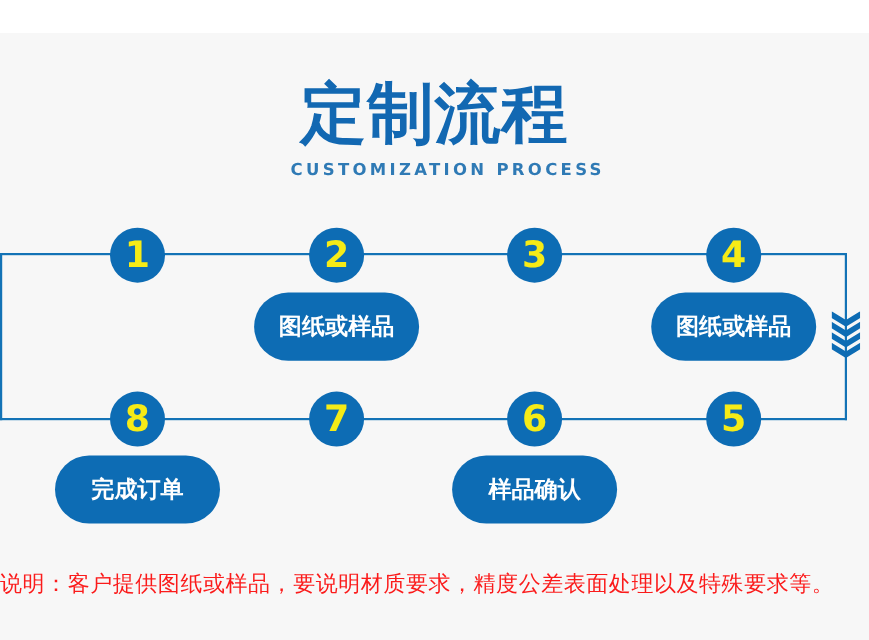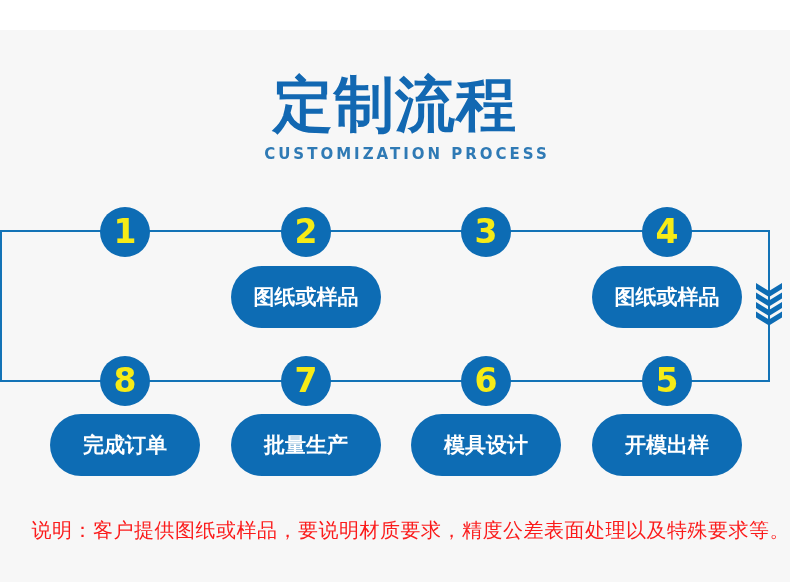--- a/index.html
+++ b/index.html
@@ -58,21 +58,21 @@
   .r2 .oval{top:58px;align-items:center;}
   .oval{
     position:absolute;left:0;width:150px;height:62px;border-radius:31px;
     background:var(--shape-blue);display:flex;align-items:center;justify-content:center;
   }
   .oval span{
     color:var(--label-white);font-size:21px;font-weight:bold;line-height:26px;
     text-align:center;white-space:pre-line;
   }
   .note{
-    position:absolute;left:0;top:517px;width:790px;text-align:right;
+    position:absolute;left:0;top:517px;width:790px;text-align:left;
     font-size:20px;color:var(--note-red);letter-spacing:0.5px;
   }
 </style>
 </head>
 <body>
 
 <div class="page">
 
   <div class="top-band"></div>
 
@@ -127,38 +127,32 @@
     </div>
     <div class="oval">
       <span>完成订单</span>
     </div>
   </div>
 
   <div class="step r2 c2">
     <div class="num-circle">
       <span>7</span>
     </div>
-    <div class="oval">
-      <span>批量生产</span>
-    </div>
   </div>
 
   <div class="step r2 c3">
     <div class="num-circle">
       <span>6</span>
     </div>
     <div class="oval">
-      <span>模具设计</span>
+      <span>样品确认</span>
     </div>
   </div>
 
   <div class="step r2 c4">
     <div class="num-circle">
       <span>5</span>
-    </div>
-    <div class="oval">
-      <span>开模出样</span>
     </div>
   </div>
 
   <div class="note">说明：客户提供图纸或样品，要说明材质要求，精度公差表面处理以及特殊要求等。</div>
 
 </div>
 
 </body></html>

